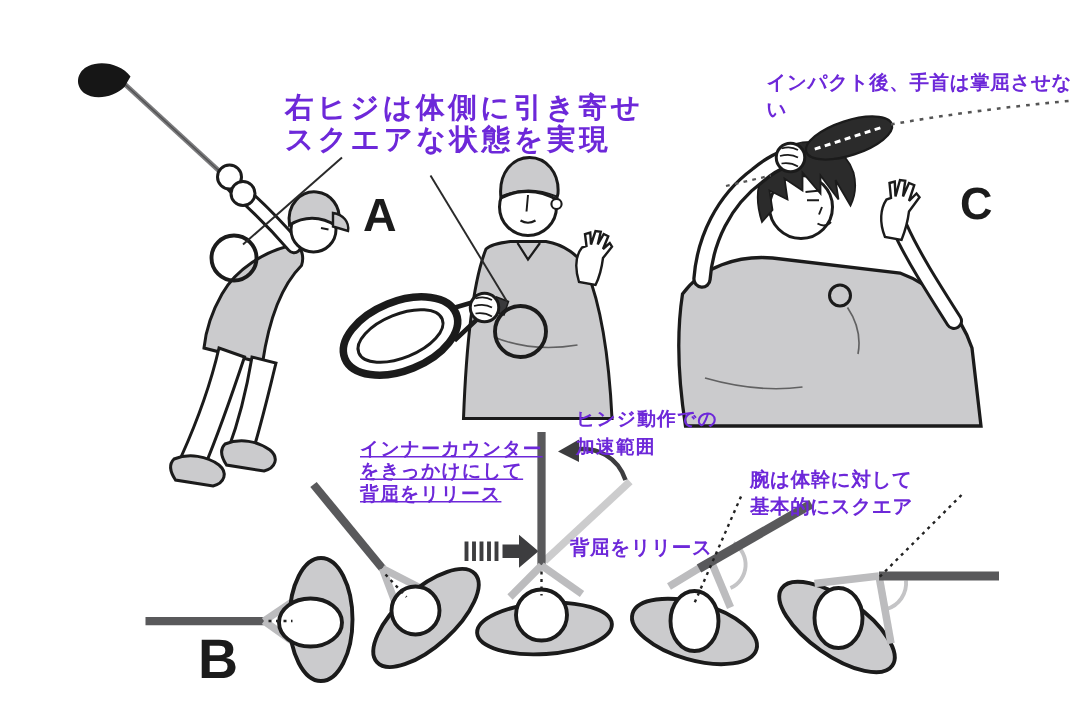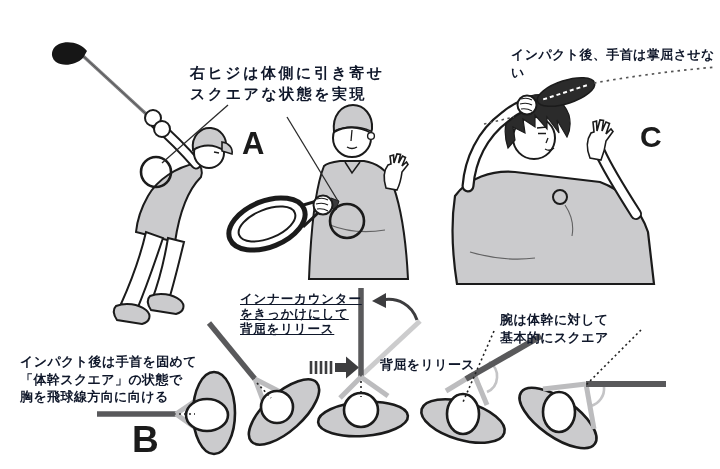--- a/index.html
+++ b/index.html
@@ -2,24 +2,24 @@
 <html><head>
 <meta charset="utf-8">
 <style>
   html,body{margin:0;padding:0;background:#fff;}
   #stage{
     position:relative;width:720px;height:469px;background:#fff;overflow:hidden;
     font-family:"Liberation Sans","DejaVu Sans",sans-serif;color:#262626;
   }
   #stage svg{position:absolute;left:0;top:0;}
   .ann{
-    position:absolute;white-space:pre-line;font-weight:700;color:#0f172a;
+    position:absolute;white-space:pre-line;font-weight:700;color:#6d28d9;
     line-height:1.36;letter-spacing:0.5px;
   }
-  .ann-lg{font-size:15px;line-height:21px;letter-spacing:2.5px;}
+  .ann-lg{font-size:19px;line-height:21px;letter-spacing:2.5px;}
   .ann-md{font-size:13px;line-height:18px;letter-spacing:0.4px;}
   .ann-sm{font-size:12.5px;line-height:15px;letter-spacing:0.8px;}
   .big-label{
     position:absolute;font-weight:700;color:#1b1b1b;
   }
   .label-a{left:242px;top:126px;font-size:31px;}
   .label-b{left:132px;top:419px;font-size:37px;}
   .label-c{left:640px;top:120px;font-size:30px;}
 </style>
 </head>
@@ -199,27 +199,26 @@
 
 <div class="ann ann-lg" style="left:190px;top:62px;">右ヒジは体側に引き寄せ
 スクエアな状態を実現</div>
 
 <div class="ann ann-md" style="left:511px;top:46px;">インパクト後、手首は掌屈させない</div>
 
 <div class="ann ann-sm" style="left:240px;top:292px;text-decoration:underline;">インナーカウンター
 をきっかけにして
 背屈をリリース</div>
 
+<div class="ann ann-sm" style="left:384px;top:270px;line-height:19px;">ヒンジ動作での
+加速範囲</div>
 
 <div class="ann ann-md" style="left:500px;top:290px;margin-top:21px;">腕は体幹に対して
 基本的にスクエア</div>
 
-<div class="ann ann-md" style="left:20px;top:353px;line-height:17.5px;">インパクト後は手首を固めて
-「体幹スクエア」の状態で
-胸を飛球線方向に向ける</div>
 
 <div class="ann ann-md" style="left:380px;top:356px;">背屈をリリース</div>
 
 <div class="big-label label-a">A</div>
 <div class="big-label label-b">B</div>
 <div class="big-label label-c">C</div>
 
 </div>
 
 </body></html>

